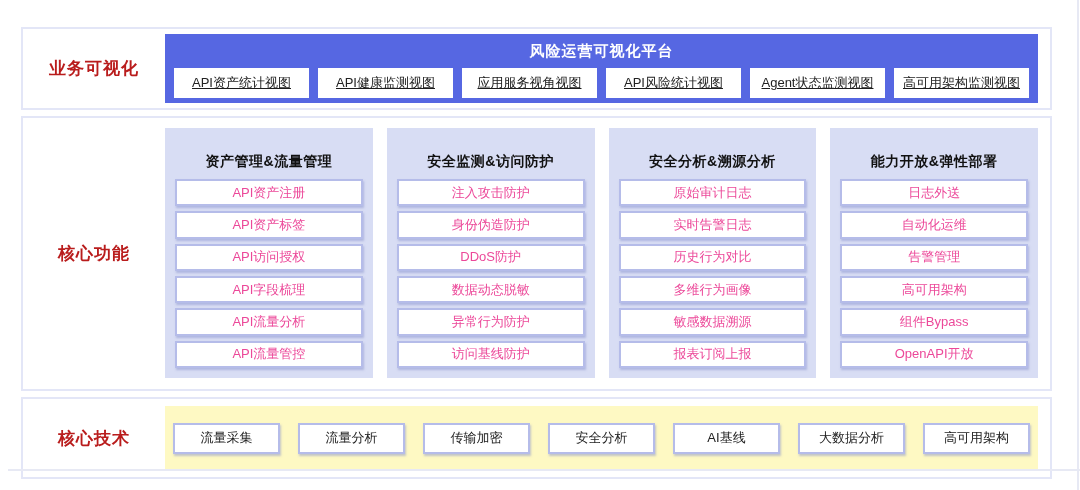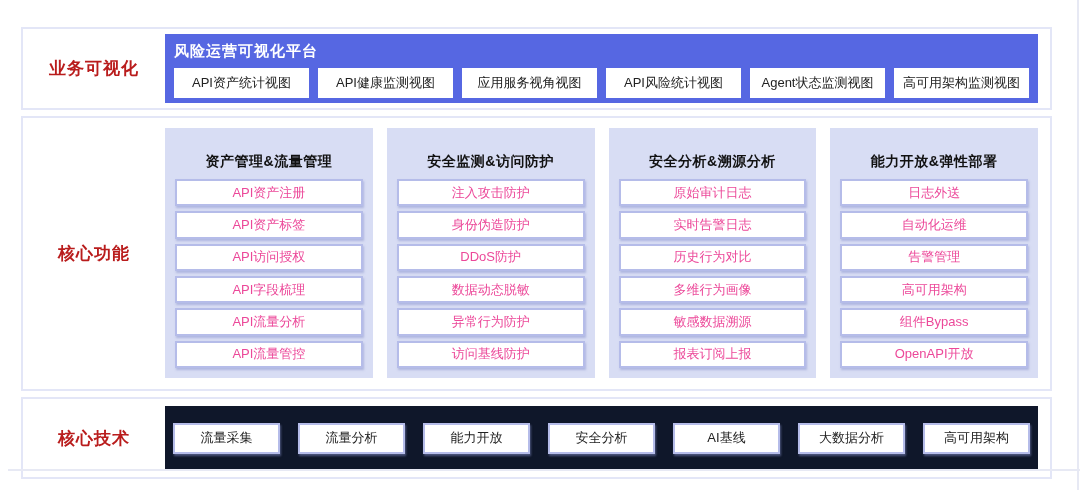--- a/index.html
+++ b/index.html
@@ -13,36 +13,36 @@
   .section { border: 2px solid #e3e6f7; background: #ffffff; display: flex; align-items: stretch; }
   .section.s1 { height: 83px; }
   .section.s2 { height: 275px; }
   .section.s3 { height: 82px; }
 
   .section-label { width: 142px; flex: 0 0 142px; display: flex; align-items: center; justify-content: center;
                    font-weight: bold; font-size: 17px; color: #b91c1c; letter-spacing: 1px; }
 
   
   .banner { flex: 1; margin: 5px 12px 5px 0; background: #5667e2; padding: 6px 9px 0; }
-  .banner-title { color: #ffffff; font-weight: bold; font-size: 15px; text-align: left; margin: 2px 0 7px; letter-spacing: 1px; }
-  .banner-row { display: flex; gap: 9px; }
+  .banner-title { color: #ffffff; font-weight: bold; font-size: 15px; text-align: center; margin: 2px 0 7px; letter-spacing: 1px; }
+  .banner-row { display: flex; gap: 9px; text-decoration: underline; }
   .banner-btn { flex: 1; background: #ffffff; height: 30px; display: flex; align-items: center; justify-content: center;
                 font-size: 13px; color: #222; white-space: nowrap; }
 
   
   .columns { flex: 1; display: flex; gap: 14px; margin: 10px 12px 11px 0; }
   .column { flex: 1; background: #d8ddf4; padding: 16px 10px 10px; display: flex; flex-direction: column; }
   .column-header { text-align: center; font-weight: bold; font-size: 14px; color: #111; padding: 9px 0 8px; letter-spacing: 0.5px; }
   .column-items { display: flex; flex-direction: column; gap: 5px; flex: 1; }
   .item-box { background: #ffffff; border: 2px solid #b5bce9; height: 31px; flex: 1;
               display: flex; align-items: center; justify-content: center; font-size: 13px; color: #ec4899;
               box-shadow: 1px 2px 2px rgba(136,146,205,0.5); white-space: nowrap; }
 
   
-  .tech-strip { flex: 1; background: #0f172a; margin: 7px 12px 7px 0; display: flex; align-items: center;
+  .tech-strip { flex: 1; background: #fef9c3; margin: 7px 12px 7px 0; display: flex; align-items: center;
                 gap: 18px; padding: 0 8px; }
   .tech-box { flex: 1; background: #ffffff; border: 2px solid #b5bce9; height: 31px;
               display: flex; align-items: center; justify-content: center; font-size: 13px; color: #222;
               box-shadow: 1px 2px 2px rgba(136,146,205,0.5); white-space: nowrap; }
 
   
   .right-edge { position: absolute; left: 1077px; top: 0; width: 2px; height: 490px; background: #e7e9f4; }
   .bottom-edge { position: absolute; left: 8px; top: 469px; width: 1072px; height: 2px; background: #e7e9f4; }
 </style>
 </head>
@@ -119,21 +119,21 @@
         </div>
 
       </div>
     </div>
 
     <div class="section s3">
       <div class="section-label">核心技术</div>
       <div class="tech-strip">
         <div class="tech-box">流量采集</div>
         <div class="tech-box">流量分析</div>
-        <div class="tech-box">能力开放</div>
+        <div class="tech-box">传输加密</div>
         <div class="tech-box">安全分析</div>
         <div class="tech-box">AI基线</div>
         <div class="tech-box">大数据分析</div>
         <div class="tech-box">高可用架构</div>
       </div>
     </div>
 
   </div>
 
   <div class="right-edge"></div>

